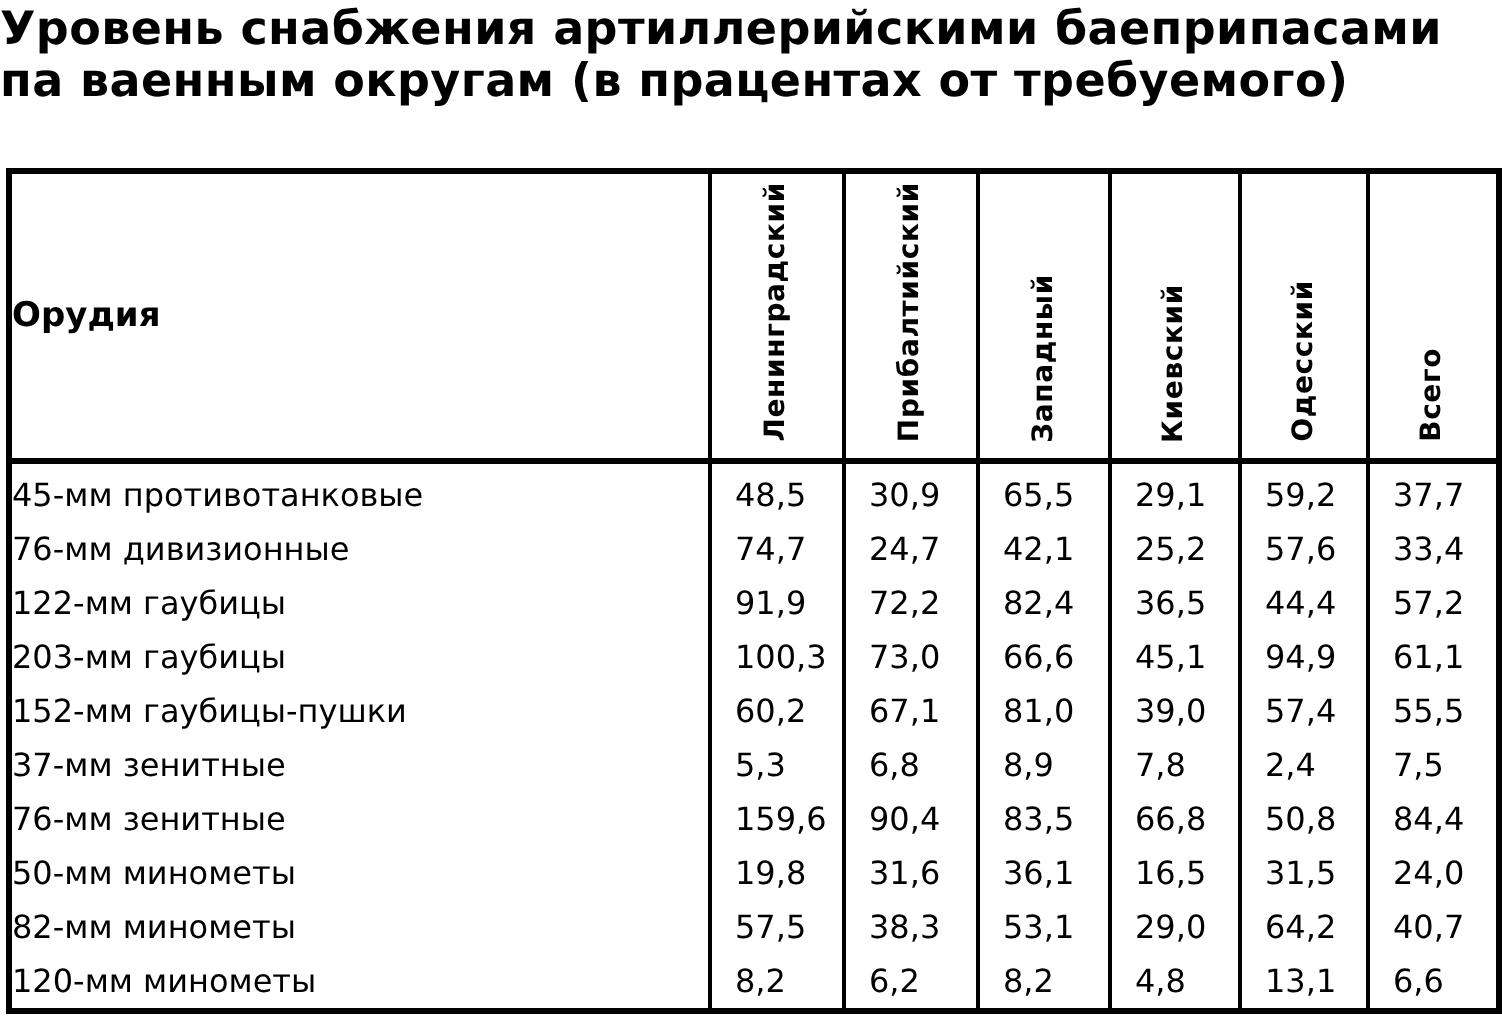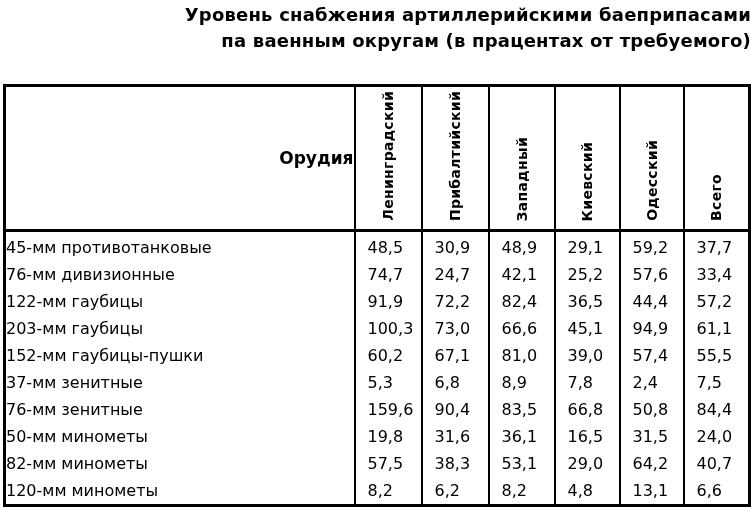--- a/index.html
+++ b/index.html
@@ -16,23 +16,23 @@
     position: relative;
     width: 751px;
     height: 510px;
     background: #ffffff;
   }
   .title {
     position: absolute;
     top: 2px;
     left: 0;
     width: 751px;
-    text-align: right;
+    text-align: left;
     font-weight: bold;
-    font-size: 18px;
+    font-size: 23px;
     line-height: 26px;
     letter-spacing: 0.2px;
   }
   table.data-table {
     position: absolute;
     left: 3px;
     top: 84px;
     width: 745px;
     height: 423px;
     border-collapse: collapse;
@@ -44,21 +44,21 @@
     border-left: 2px solid #000;
     border-right: 2px solid #000;
     padding: 0;
     overflow: hidden;
   }
   .data-table thead th {
     border-bottom: 3px solid #000;
     height: 142px;
   }
   th.corner {
-    text-align: right;
+    text-align: left;
     vertical-align: middle;
     font-weight: bold;
     font-size: 17px;
   }
   th.district {
     position: relative;
   }
   th.district .vert {
     position: absolute;
     left: 50%;
@@ -131,21 +131,21 @@
         <th class="district">
           <span class="vert">Всего</span>
         </th>
       </tr>
     </thead>
     <tbody>
         <tr>
           <td class="gun">45-мм противотанковые</td>
           <td class="val">48,5</td>
           <td class="val">30,9</td>
-          <td class="val">48,9</td>
+          <td class="val">65,5</td>
           <td class="val">29,1</td>
           <td class="val">59,2</td>
           <td class="val">37,7</td>
         </tr>
         <tr>
           <td class="gun">76-мм дивизионные</td>
           <td class="val">74,7</td>
           <td class="val">24,7</td>
           <td class="val">42,1</td>
           <td class="val">25,2</td>

